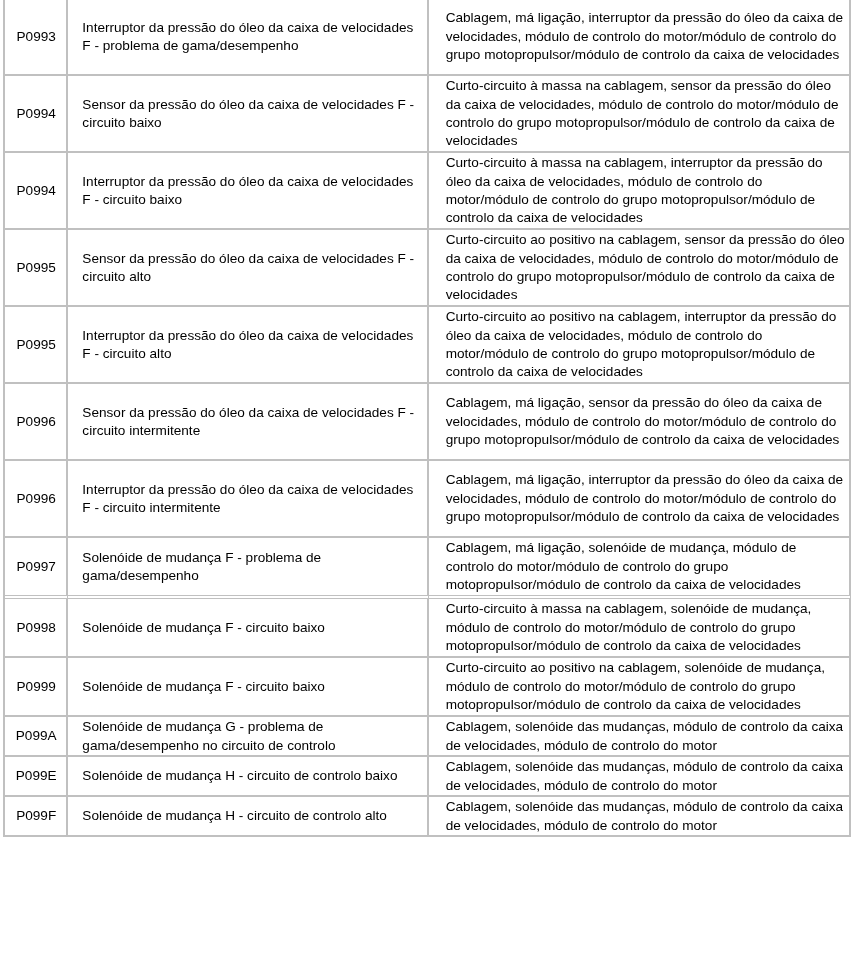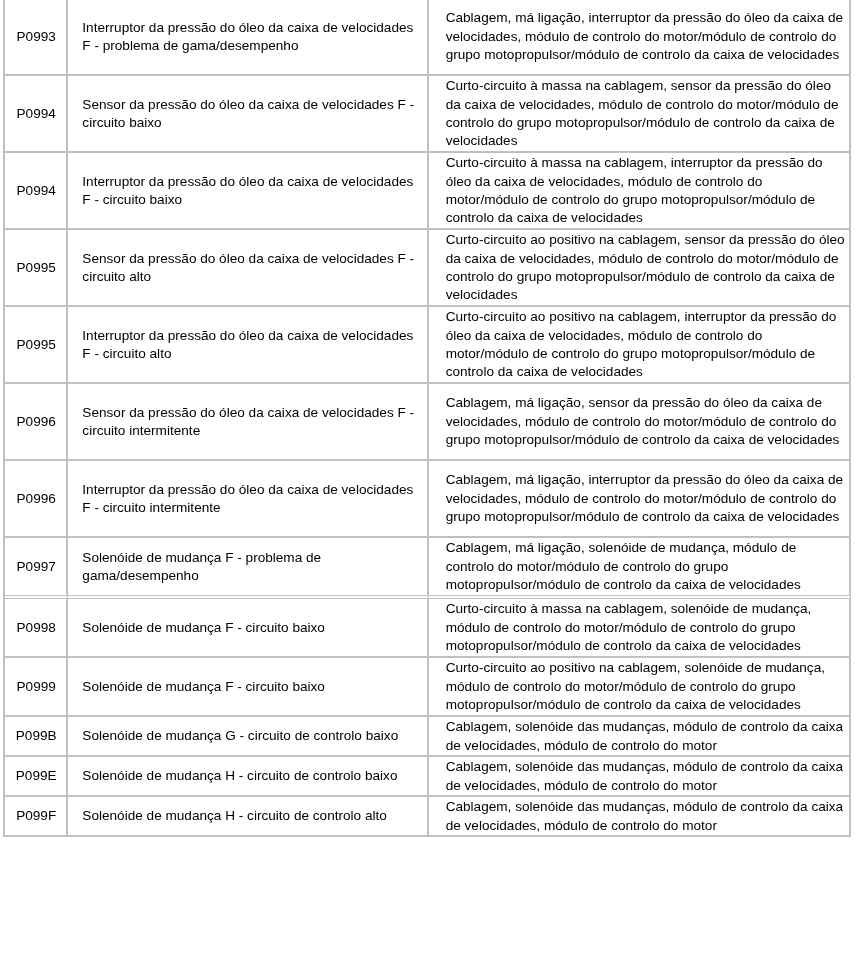--- a/index.html
+++ b/index.html
@@ -103,22 +103,22 @@
       <td class="code">P0998</td>
       <td class="desc">Solenóide de mudança F - circuito baixo</td>
       <td class="cause">Curto-circuito à massa na cablagem, solenóide de mudança, módulo de controlo do motor/módulo de controlo do grupo motopropulsor/módulo de controlo da caixa de velocidades</td>
     </tr>
     <tr class="h3">
       <td class="code">P0999</td>
       <td class="desc">Solenóide de mudança F - circuito baixo</td>
       <td class="cause">Curto-circuito ao positivo na cablagem, solenóide de mudança, módulo de controlo do motor/módulo de controlo do grupo motopropulsor/módulo de controlo da caixa de velocidades</td>
     </tr>
     <tr class="h2">
-      <td class="code">P099B</td>
-      <td class="desc">Solenóide de mudança G - circuito de controlo baixo</td>
+      <td class="code">P099A</td>
+      <td class="desc">Solenóide de mudança G - problema de gama/desempenho no circuito de controlo</td>
       <td class="cause">Cablagem, solenóide das mudanças, módulo de controlo da caixa de velocidades, módulo de controlo do motor</td>
     </tr>
     <tr class="h2">
       <td class="code">P099E</td>
       <td class="desc">Solenóide de mudança H - circuito de controlo baixo</td>
       <td class="cause">Cablagem, solenóide das mudanças, módulo de controlo da caixa de velocidades, módulo de controlo do motor</td>
     </tr>
     <tr class="h2">
       <td class="code">P099F</td>
       <td class="desc">Solenóide de mudança H - circuito de controlo alto</td>

